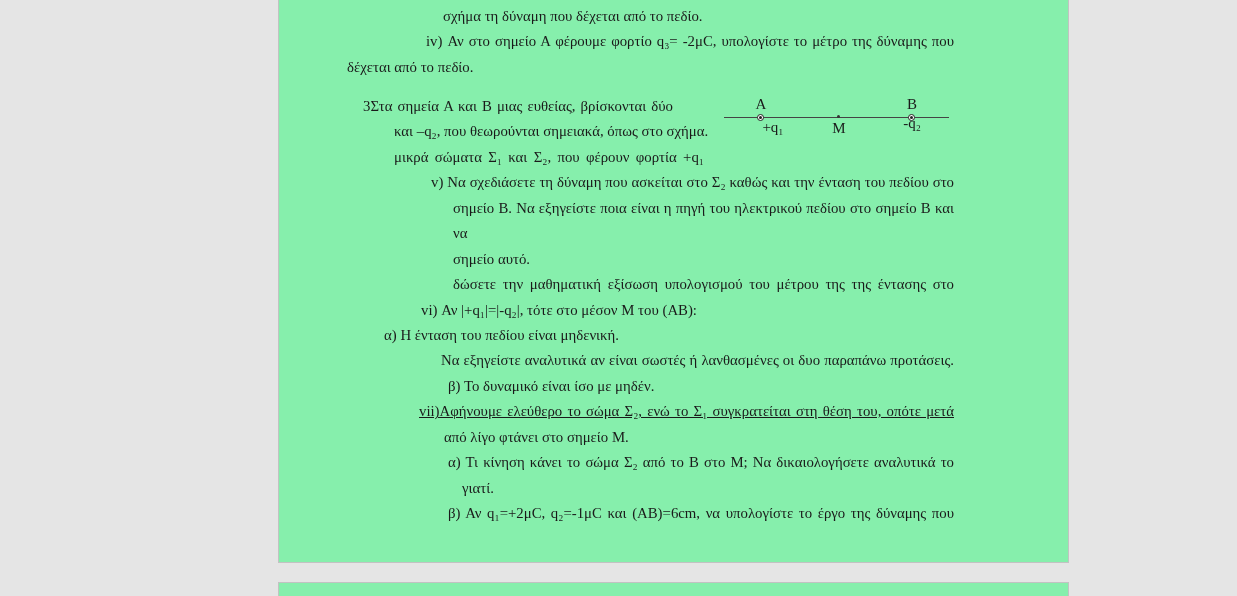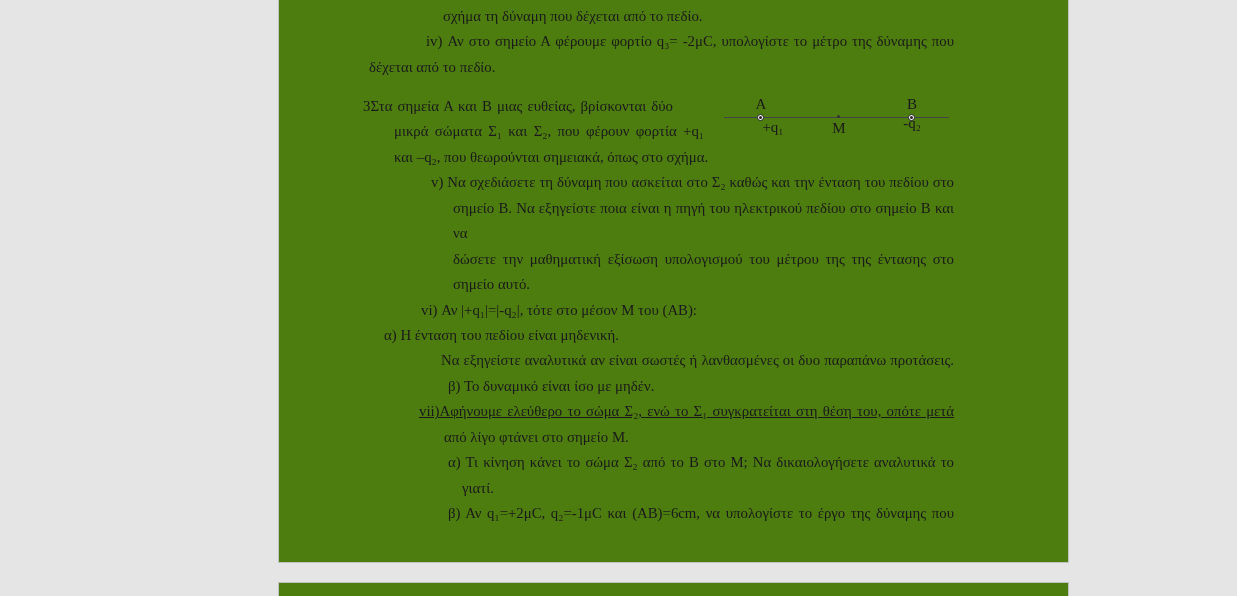--- a/index.html
+++ b/index.html
@@ -8,21 +8,21 @@
     width: 1237px;
     height: 596px;
     overflow: hidden;
     background: #e5e5e5;
     font-family: "Liberation Serif", "DejaVu Serif", serif;
   }
   .paper {
     position: absolute;
     left: 278px;
     width: 791px;
-    background: #4d7c0f;
+    background: #86efac;
     border: 1px solid #c2c2c2;
     box-sizing: border-box;
   }
   #page-1 {
     top: 0;
     height: 563px;
     border-top: none;
   }
   #page-2 {
     top: 582px;
@@ -108,28 +108,28 @@
   #label-qb  { left: 633px; top: 115px; }
 </style>
 </head>
 <body>
 
 <div id="page-1" class="paper">
 
   <div id="content">
     <div class="ln" style="margin-left:164px;">σχήμα τη δύναμη που δέχεται από το πεδίο.</div>
     <div class="ln j" style="margin-left:147px; width:528px;">iv) Αν στο σημείο Α φέρουμε φορτίο q₃= -2μC, υπολογίστε το μέτρο της δύναμης που</div>
-    <div class="ln" style="margin-left:90px;">δέχεται από το πεδίο.</div>
+    <div class="ln" style="margin-left:68px;">δέχεται από το πεδίο.</div>
     <div class="ln j gap-before" style="margin-left:84px; width:310px;">3Στα σημεία Α και Β μιας ευθείας, βρίσκονται δύο</div>
+    <div class="ln" style="margin-left:115px;">και –q₂, που θεωρούνται σημειακά, όπως στο σχήμα.</div>
     <div class="ln j" style="margin-left:115px; width:310px;">μικρά σώματα Σ₁ και Σ₂, που φέρουν φορτία +q₁</div>
-    <div class="ln" style="margin-left:115px;">και –q₂, που θεωρούνται σημειακά, όπως στο σχήμα.</div>
     <div class="ln j" style="margin-left:152px; width:523px;">v) Να σχεδιάσετε τη δύναμη που ασκείται στο Σ₂ καθώς και την ένταση του πεδίου στο</div>
     <div class="ln j" style="margin-left:174px; width:501px;">σημείο Β. Να εξηγείστε ποια είναι η πηγή του ηλεκτρικού πεδίου στο σημείο Β και να</div>
+    <div class="ln" style="margin-left:174px;">σημείο αυτό.</div>
     <div class="ln j" style="margin-left:174px; width:501px;">δώσετε την μαθηματική εξίσωση υπολογισμού του μέτρου της της έντασης στο</div>
-    <div class="ln" style="margin-left:174px;">σημείο αυτό.</div>
     <div class="ln" style="margin-left:142px;">vi) Αν |+q₁|=|-q₂|, τότε στο μέσον Μ του (ΑΒ):</div>
     <div class="ln" style="margin-left:105px;">α) Η ένταση του πεδίου είναι μηδενική.</div>
     <div class="ln j" style="margin-left:162px; width:513px;">Να εξηγείστε αναλυτικά αν είναι σωστές ή λανθασμένες οι δυο παραπάνω προτάσεις.</div>
     <div class="ln" style="margin-left:169px;">β) Το δυναμικό είναι ίσο με μηδέν.</div>
     <div class="ln j" style="margin-left:140px; width:535px;text-decoration:underline;">vii)Αφήνουμε ελεύθερο το σώμα Σ₂, ενώ το Σ₁ συγκρατείται στη θέση του, οπότε μετά</div>
     <div class="ln" style="margin-left:165px;">από λίγο φτάνει στο σημείο Μ.</div>
     <div class="ln j" style="margin-left:169px; width:506px;">α) Τι κίνηση κάνει το σώμα Σ₂ από το Β στο Μ; Να δικαιολογήσετε αναλυτικά το</div>
     <div class="ln" style="margin-left:183px;">γιατί.</div>
     <div class="ln j" style="margin-left:169px; width:506px;">β) Αν q₁=+2μC, q₂=-1μC και (ΑΒ)=6cm, να υπολογίστε το έργο της δύναμης που</div>
   </div>

